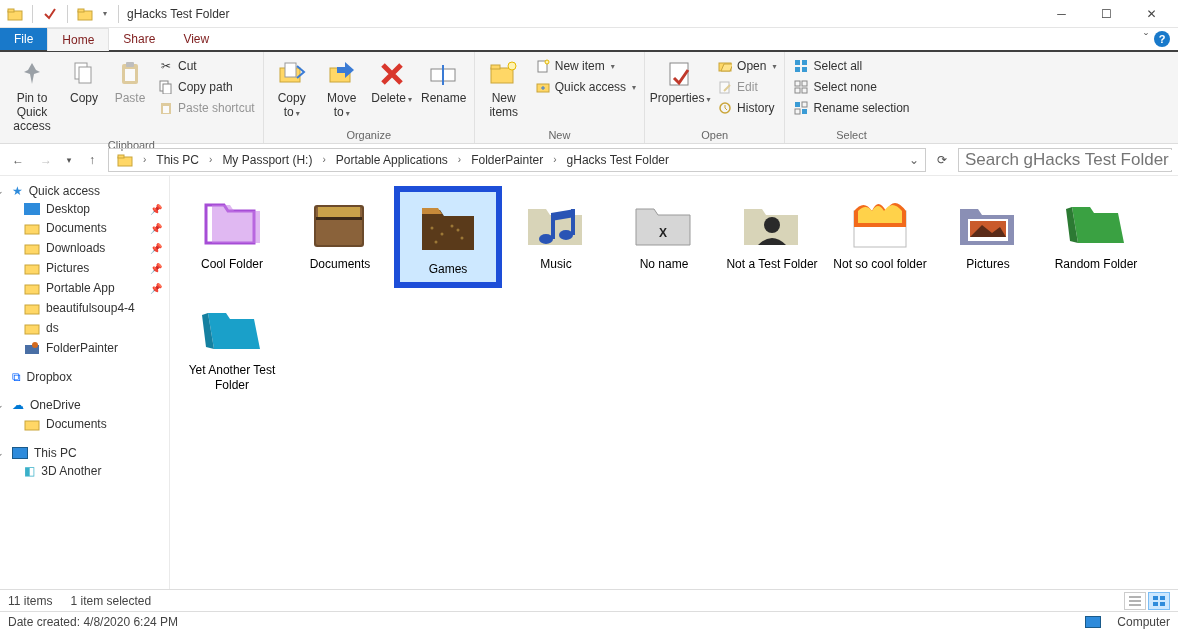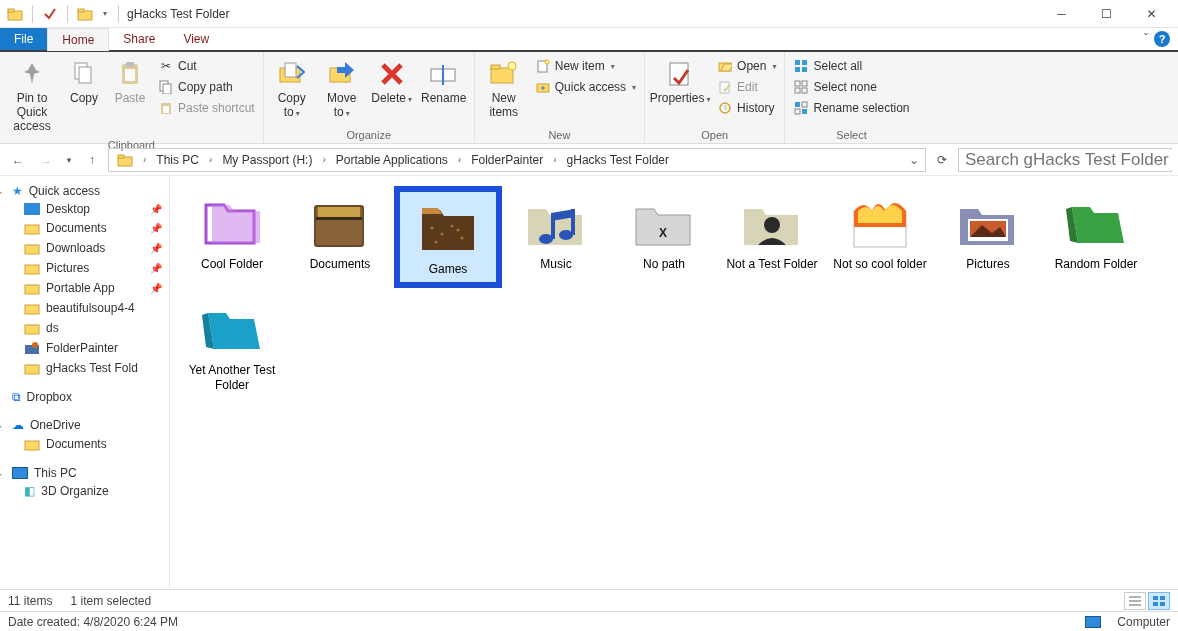--- a/index.html
+++ b/index.html
@@ -429,26 +429,20 @@
         </svg>
         <span>ds</span>
       </div>
     <div class="side-item">
         <svg width="16" height="16">
           <rect x="1" y="5" width="14" height="9" fill="#4a6fa5"></rect>
           <circle cx="11" cy="5" r="3" fill="#d2691e"></circle>
         </svg>
         <span>FolderPainter</span>
       </div>
-    <div class="side-item">
-        <svg width="16" height="16">
-          <rect x="1" y="5" width="14" height="9" fill="#ffd766" stroke="#caa53a"></rect>
-        </svg>
-        <span>gHacks Test Fold</span>
-      </div>
     <div class="side-sep"></div>
     <div class="side-item root">
         <span class="exp">›</span>
         <span style="color:#0061ff">⧉</span>
         <span>Dropbox</span>
       </div>
     <div class="side-sep"></div>
     <div class="side-item root">
         <span class="exp">⌄</span>
         <span style="color:#0078d4">☁</span>
@@ -461,21 +455,21 @@
         <span>Documents</span>
       </div>
     <div class="side-sep"></div>
     <div class="side-item root">
         <span class="exp">⌄</span>
         <span style="width:16px;height:12px;background:#2e8bdb;display:inline-block;border:1px solid #1a5a8a"></span>
         <span>This PC</span>
       </div>
     <div class="side-item">
         <span style="color:#3ab0c9">◧</span>
-        <span>3D Organize</span>
+        <span>3D Another</span>
       </div>
   </div>
 
   <div class="content">
     <div class="grid" id="grid">
         <div class="fitem">
           <div class="ficon">
             <svg width="72" height="60" viewBox="0 0 72 60">
               <path d="M10 12 L28 12 L32 18 L58 18 L58 50 L10 50 Z" fill="none" stroke="#a64dd6" stroke-width="3"></path>
               <path d="M16 12 L34 12 L38 18 L64 18 L64 50 L16 50 Z" fill="#c77de8" opacity="0.55"></path>
@@ -524,21 +518,21 @@
           </div>
           <div class="fname">Music</div>
         </div>
         <div class="fitem">
           <div class="ficon">
             <svg width="72" height="60" viewBox="0 0 72 60">
               <path d="M8 16 L26 16 L30 22 L62 22 L62 52 L8 52 Z" fill="#d6d6d6" stroke="#999"></path>
               <text x="35" y="44" font-size="26" font-weight="bold" text-anchor="middle" fill="#222">X</text>
             </svg>
           </div>
-          <div class="fname">No path</div>
+          <div class="fname">No name</div>
         </div>
         <div class="fitem">
           <div class="ficon">
             <svg width="72" height="60" viewBox="0 0 72 60">
               <path d="M8 16 L26 16 L30 22 L62 22 L62 52 L8 52 Z" fill="#d8d4b8" stroke="none" stroke-width="1"></path>
               <circle cx="36" cy="32" r="8" fill="#2a2a2a"></circle>
               <path d="M22 52 Q36 38 50 52 Z" fill="#2a2a2a"></path>
             </svg>
           </div>
           <div class="fname">Not a Test Folder</div>

